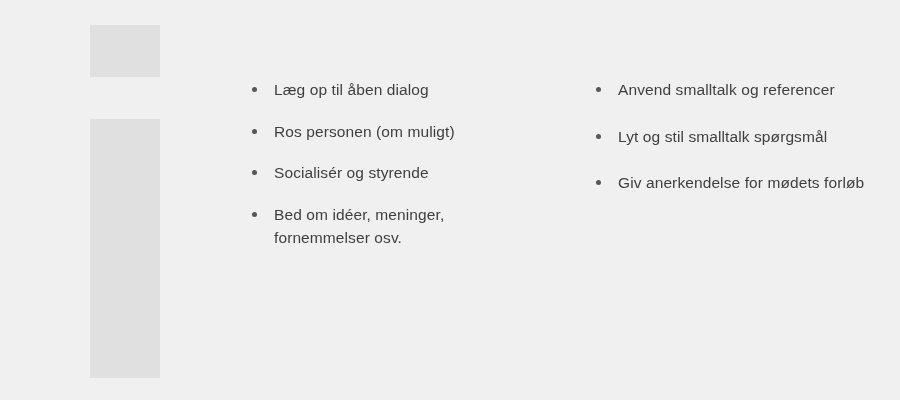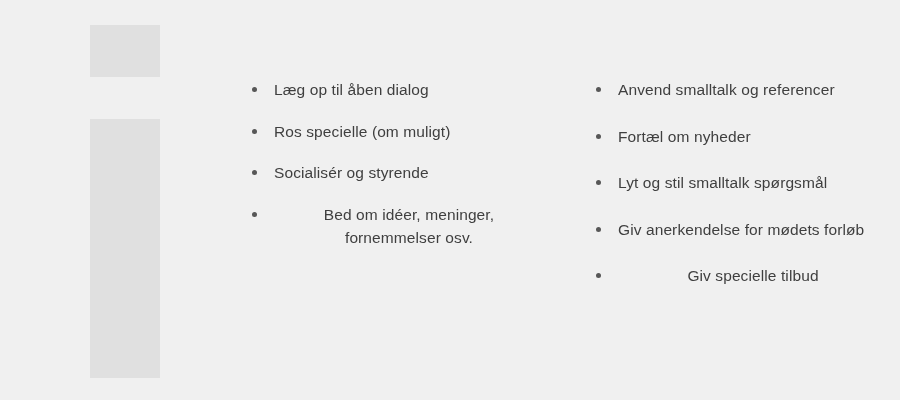--- a/index.html
+++ b/index.html
@@ -58,21 +58,20 @@
     padding-left: 26px;
     margin: 0 0 18px 0;
     font-size: 15.5px;
     line-height: 1.52;
     color: #3f3f3f;
     font-family: "Liberation Sans", sans-serif;
     letter-spacing: 0.1px;
   }
   ul.bullets > li:last-child {
     margin-bottom: 0;
-    text-align: center;
   }
   ul.bullets > li .dot {
     position: absolute;
     left: 4px;
     top: 9px;
     width: 5px;
     height: 5px;
     border-radius: 50%;
     background: #575757;
   }
@@ -94,52 +93,44 @@
   <div class="columns">
 
     <div class="col col-left">
       <ul class="bullets">
         <li>
           <span class="dot"></span>
           <span class="txt">Læg op til åben dialog</span>
         </li>
         <li>
           <span class="dot"></span>
-          <span class="txt">Ros specielle (om muligt)</span>
+          <span class="txt">Ros personen (om muligt)</span>
         </li>
         <li>
           <span class="dot"></span>
           <span class="txt">Socialisér og styrende</span>
         </li>
         <li>
           <span class="dot"></span>
           <span class="txt">Bed om idéer, meninger,<br>fornemmelser osv.</span>
         </li>
       </ul>
     </div>
 
     <div class="col col-right">
       <ul class="bullets">
         <li>
           <span class="dot"></span>
           <span class="txt">Anvend smalltalk og referencer</span>
         </li>
         <li>
           <span class="dot"></span>
-          <span class="txt">Fortæl om nyheder</span>
-        </li>
-        <li>
-          <span class="dot"></span>
           <span class="txt">Lyt og stil smalltalk spørgsmål</span>
         </li>
         <li>
           <span class="dot"></span>
           <span class="txt">Giv anerkendelse for mødets forløb</span>
-        </li>
-        <li>
-          <span class="dot"></span>
-          <span class="txt">Giv specielle tilbud</span>
         </li>
       </ul>
     </div>
 
   </div>
 </div>
 
 </body></html>

